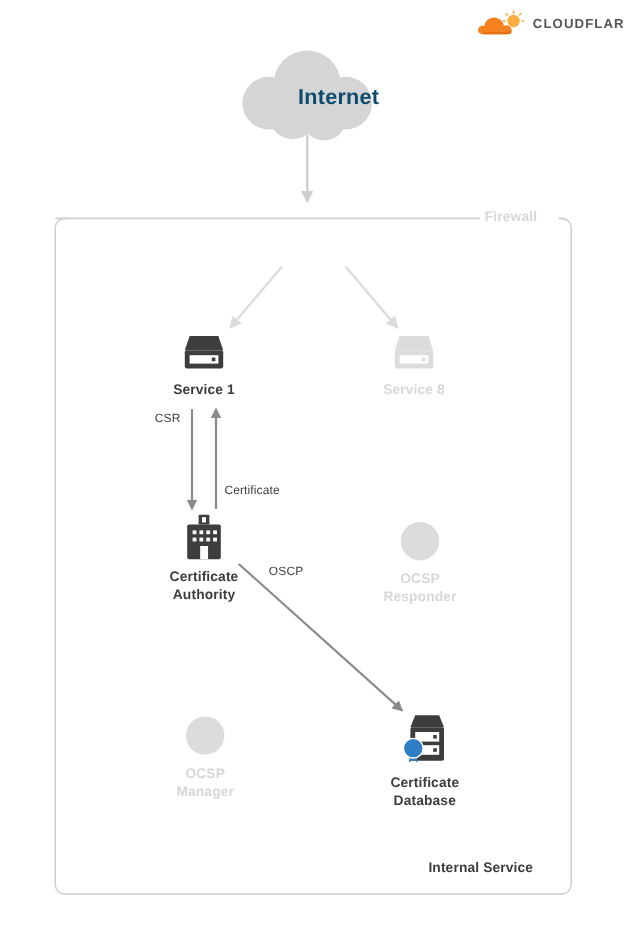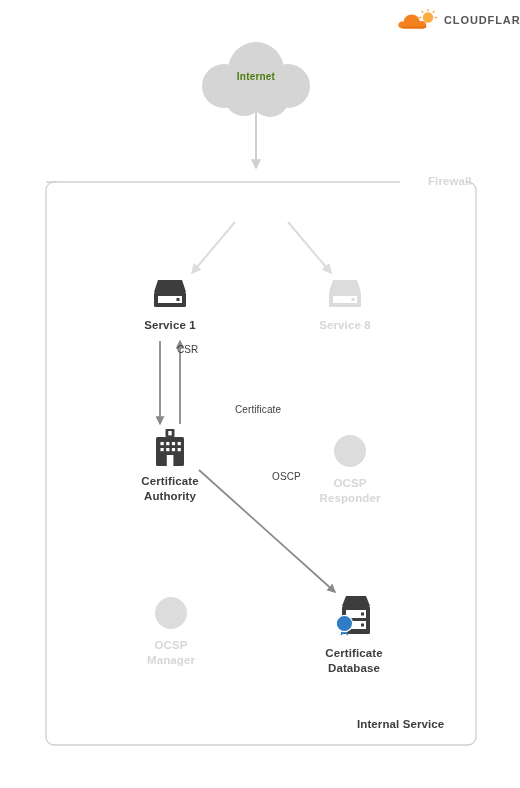--- a/index.html
+++ b/index.html
@@ -37,36 +37,35 @@
     white-space: pre-line;
   }
   .label-dark { color: #3d3d3d; }
   .label-muted { color: #d7d7d7; }
   .edge-label {
     position: absolute;
     font-size: 10px;
     color: #3d3d3d;
     white-space: nowrap;
     letter-spacing: 0.1px;
-    margin-left: 48px;
   }
   .zone-label {
     position: absolute;
     font-size: 11.5px;
     font-weight: bold;
     letter-spacing: 0.1px;
   }
   .cloud-text {
     position: absolute;
     width: 100%;
-    text-align: center;
+    text-align: right;
     top: 31px;
-    font-size: 10px;
-    font-weight: bold;
-    color: #4d7c0f;
+    font-size: 18px;
+    font-weight: bold;
+    color: #0c4a6e;
     letter-spacing: 0.2px;
   }
   #brand {
     position: absolute;
     display: flex;
     align-items: center;
     gap: 5px;
   }
   #brand .brand-text {
     font-size: 11px;
@@ -122,21 +121,21 @@
 
     <line x1="288" y1="222" x2="331" y2="273" stroke="#dcdcdc" stroke-width="2" marker-end="url(#ah-light)"></line>
 
     <line x1="160" y1="341" x2="160" y2="424" stroke="#8a8a8a" stroke-width="1.8" marker-end="url(#ah-dark)"></line>
 
     <line x1="180" y1="424" x2="180" y2="341" stroke="#8a8a8a" stroke-width="1.8" marker-end="url(#ah-dark)"></line>
 
     <line x1="199" y1="470" x2="335" y2="592" stroke="#8a8a8a" stroke-width="1.8" marker-end="url(#ah-dark)"></line>
   </svg>
 
-  <div class="zone-label" style="left:428px; top:175px; color:#d7d7d7;">Firewall</div>
+  <div class="zone-label" style="left:404px; top:175px; color:#d7d7d7;">Firewall</div>
 
   <div class="zone-label" style="left:357px; top:718px; color:#3d3d3d;">Internal Service</div>
 
   <div class="node" style="left:196px; top:40px; width:120px; height:80px;">
     <svg width="120" height="80" viewBox="0 0 120 80">
       <g fill="#d5d5d5">
         <circle cx="60" cy="30" r="28"></circle>
         <circle cx="28" cy="46" r="22"></circle>
         <circle cx="92" cy="46" r="22"></circle>
         <circle cx="48" cy="56" r="20"></circle>

